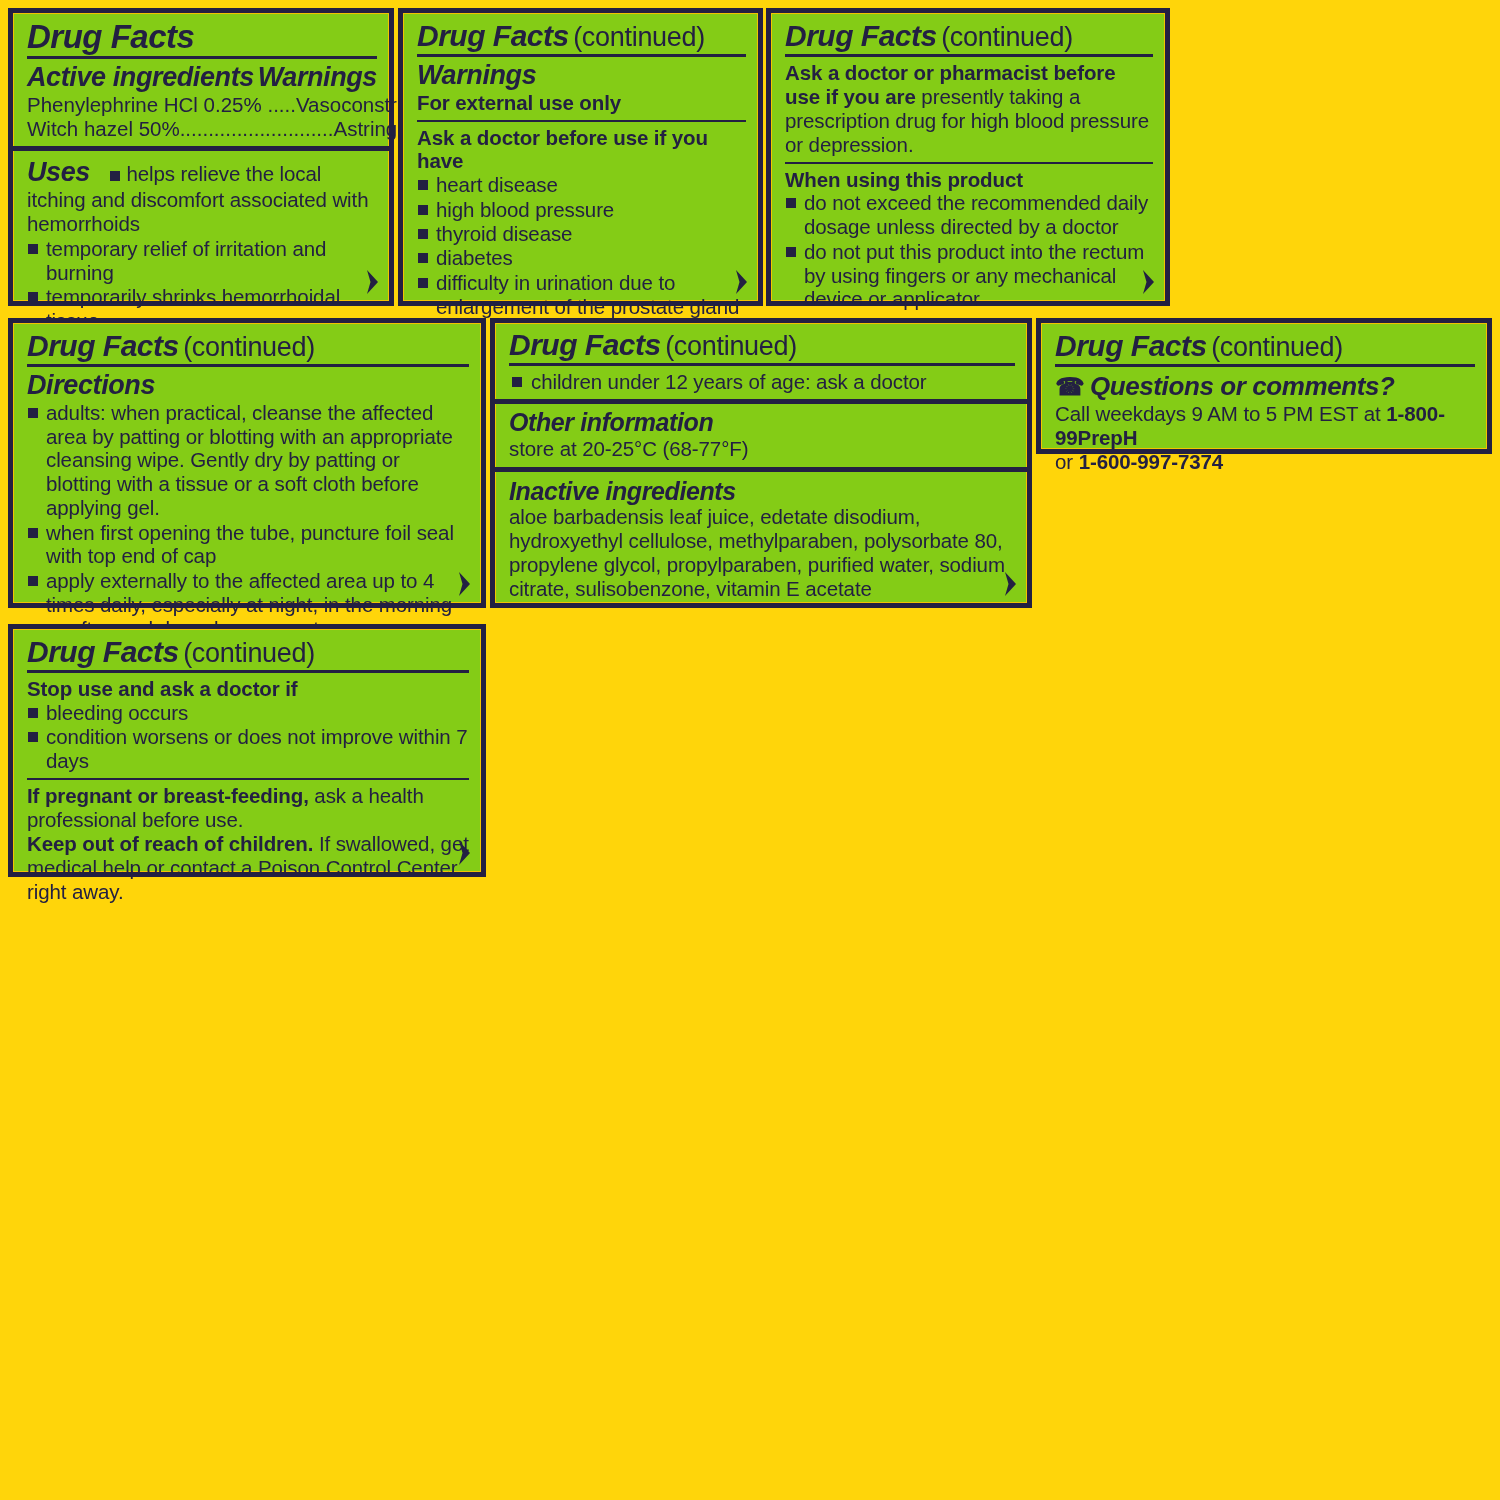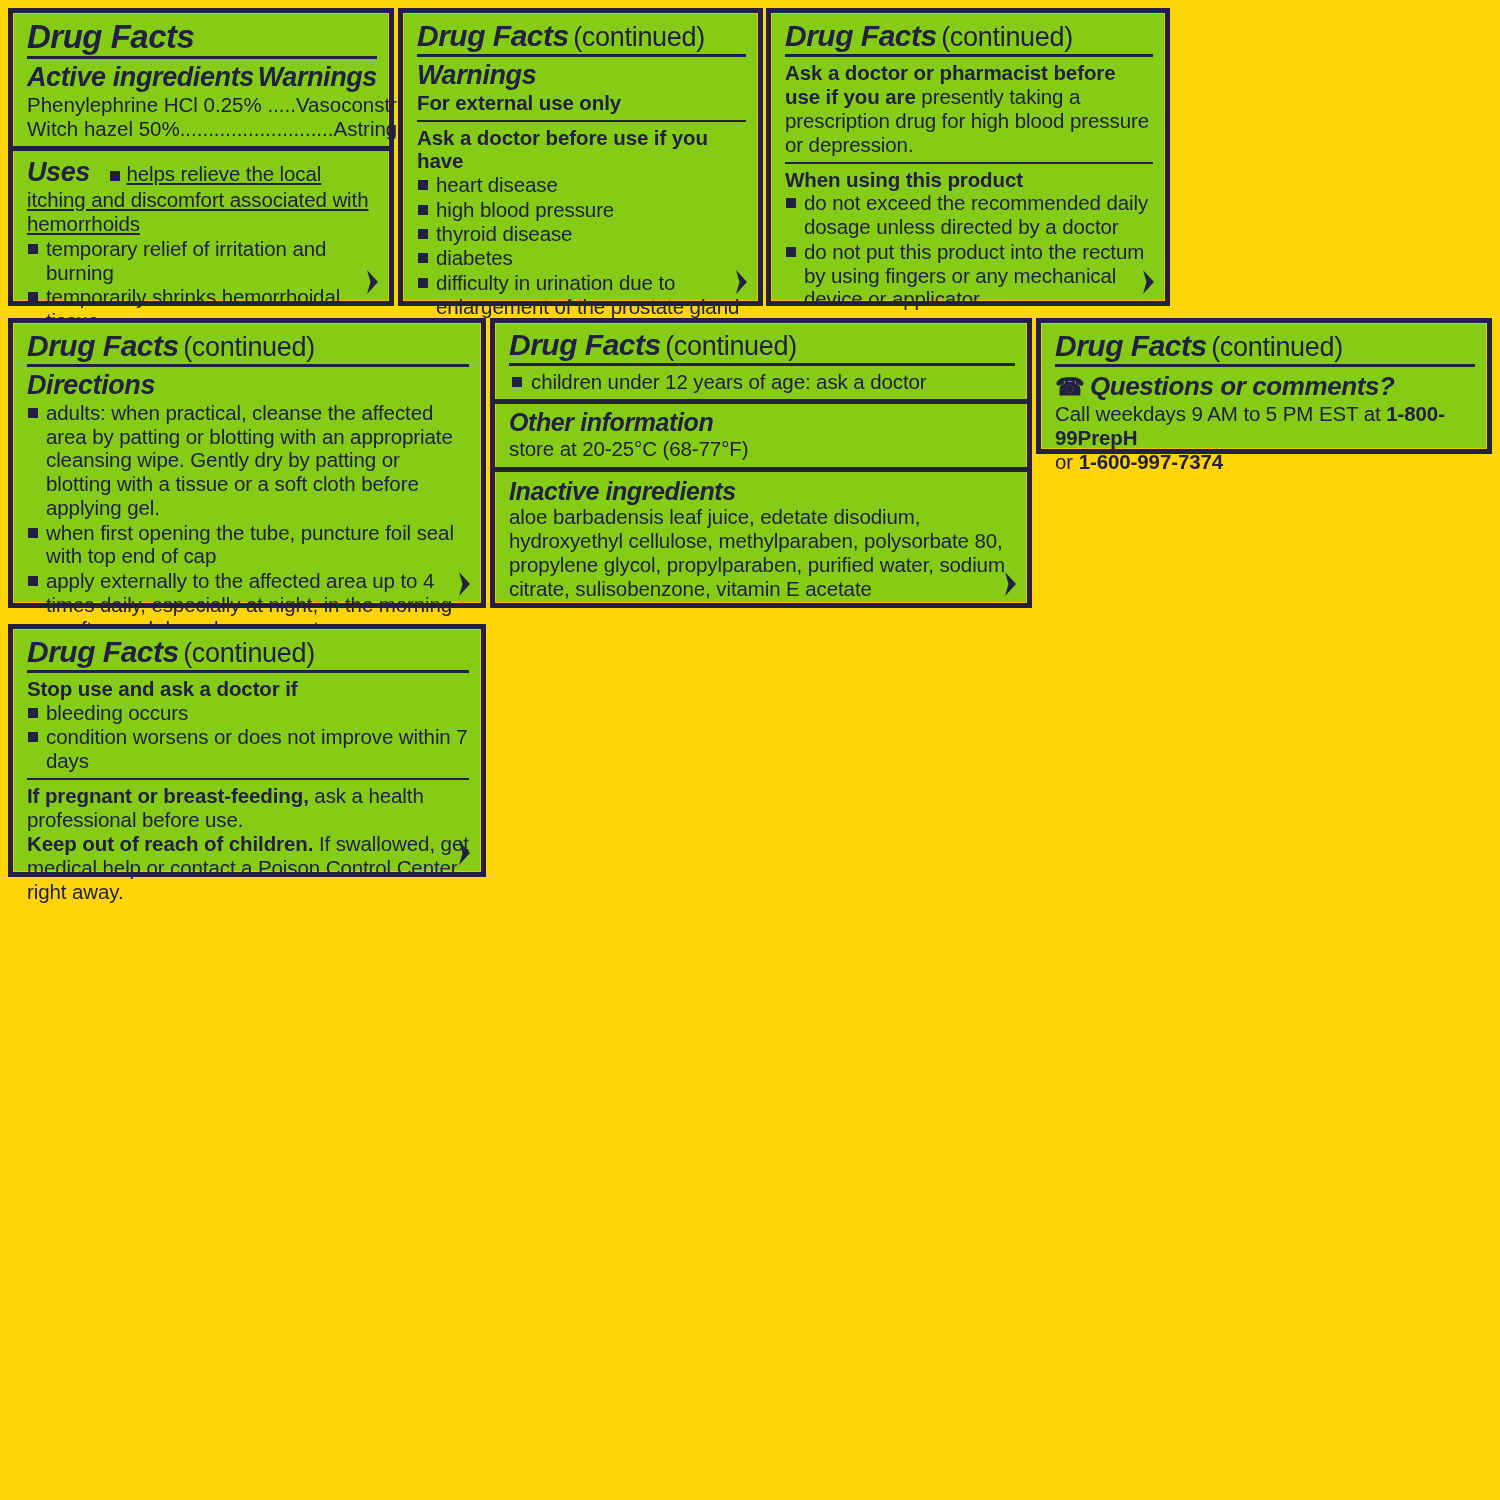--- a/index.html
+++ b/index.html
@@ -186,21 +186,21 @@
         <span class="sec-title">Active ingredients</span>
         <span class="sec-title">Warnings</span>
       </div>
       <div class="ai-line">Phenylephrine HCl 0.25% .....Vasoconstrictor</div>
       <div class="ai-line">Witch hazel 50%...........................Astringent</div>
     </div>
 
     <div class="split-box" style="padding:7px 12px 8px 14px;">
       <div style="margin-bottom:1px;">
         <span class="sec-title" style="margin-right:16px;">Uses</span>
-        <span class="inl-b"></span><span class="txt" style="font-size:20.5px;text-decoration:underline;">helps relieve the local itching and discomfort associated with hemorrhoids</span>
+        <span class="inl-b"></span><span class="txt" style="font-size:20.5px;">helps relieve the local itching and discomfort associated with hemorrhoids</span>
       </div>
       <ul class="bl">
         <li>temporary relief of irritation and burning</li>
         <li>temporarily shrinks hemorrhoidal tissue</li>
         <li>aids in protecting irritated anorectal areas</li>
       </ul>
     </div>
 
     <div class="cont-arrow">
       <svg viewBox="0 0 14 26" width="14" height="26">

